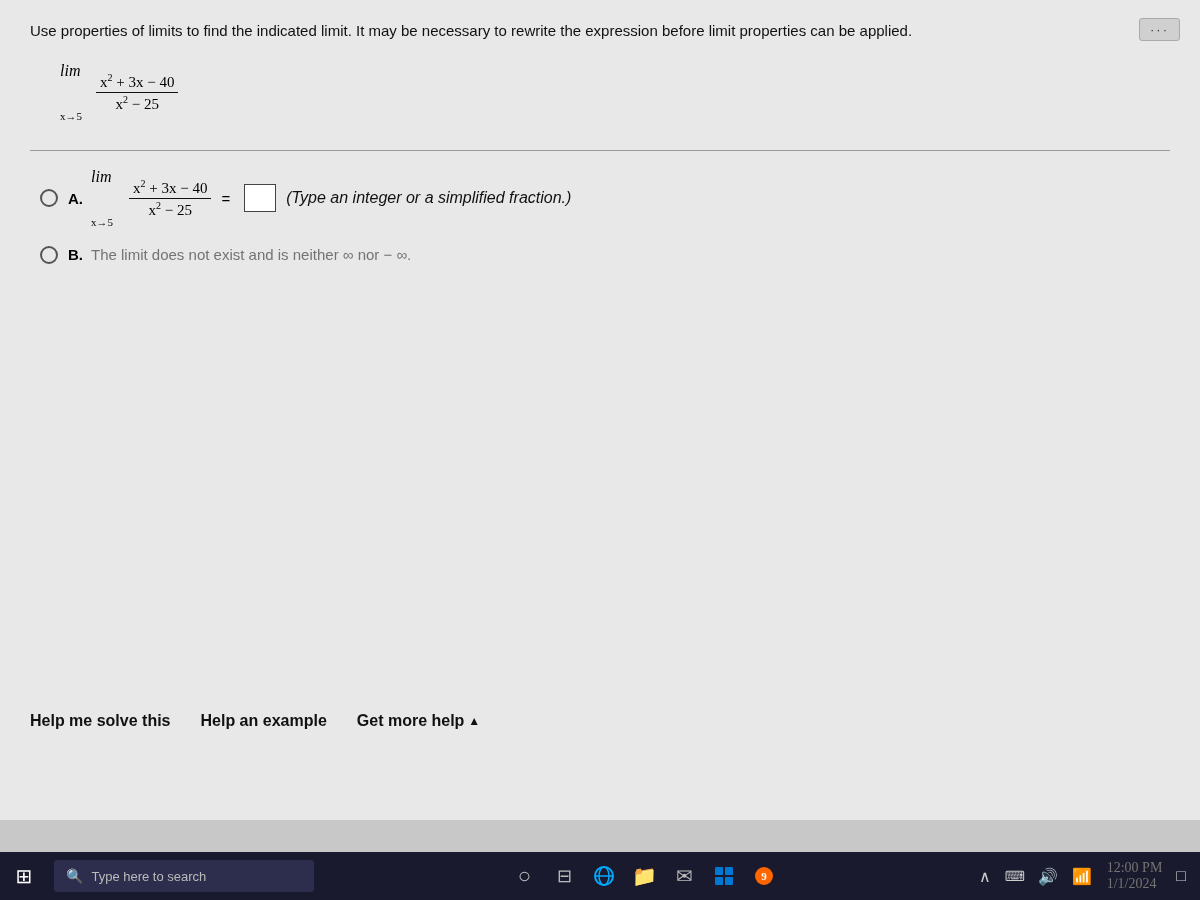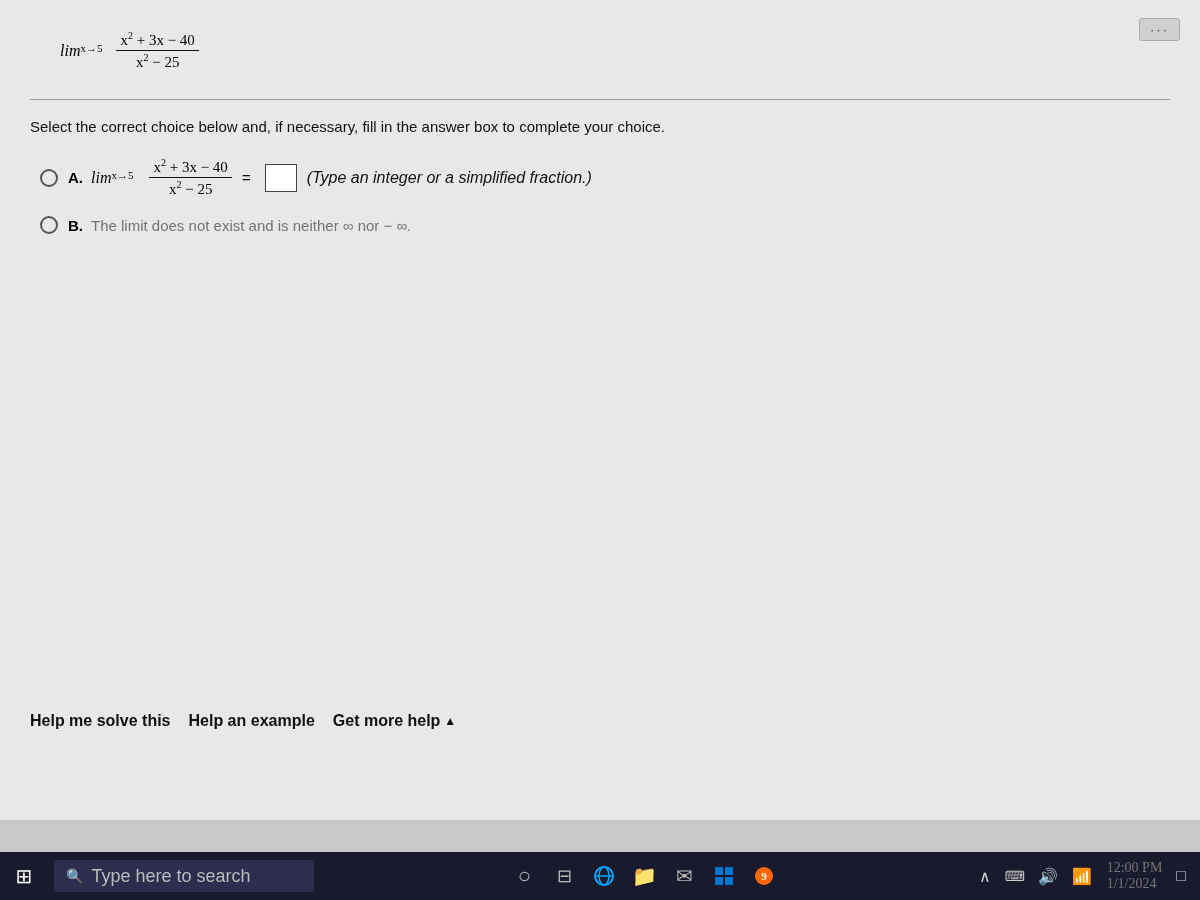--- a/index.html
+++ b/index.html
@@ -145,21 +145,21 @@
       letter-spacing: 2px;
       color: #333;
     }
 
     .bottom-actions {
       position: absolute;
       bottom: 90px;
       left: 30px;
       display: flex;
       align-items: center;
-      gap: 18px;
+      gap: 30px;
     }
 
     .action-link {
       font-size: 16px;
       font-weight: bold;
       color: #111;
       cursor: pointer;
       font-family: Arial, sans-serif;
       text-decoration: none;
     }
@@ -221,21 +221,21 @@
     }
 
     .search-icon-taskbar {
       color: #aaa;
       font-size: 14px;
       margin-right: 8px;
     }
 
     .taskbar-search-text {
       color: #bbb;
-      font-size: 18px;
+      font-size: 13px;
       font-family: Arial, sans-serif;
     }
 
     .taskbar-center {
       flex: 1;
       display: flex;
       align-items: center;
       justify-content: center;
       gap: 4px;
     }
@@ -260,24 +260,25 @@
     .taskbar-icon-right {
       color: #ccc;
       font-size: 16px;
       cursor: pointer;
       padding: 4px;
     }
 
     
     .lim-block {
       display: inline-flex;
-      flex-direction: row;
+      flex-direction: column;
       align-items: flex-start;
       vertical-align: middle;
       margin-right: 2px;
+      gap: 32px;
     }
 
     .lim-word {
       font-size: 16px;
       font-style: italic;
       font-family: 'Times New Roman', serif;
       line-height: 1;
     }
 
     .lim-sub {
@@ -290,37 +291,37 @@
   </style>
 </head>
 <body>
 
 <div class="main-content">
 
   
   <button class="more-options-btn">···</button>
 
   
+  <p class="problem-statement">Use properties of limits to find the indicated limit. It may be necessary to rewrite the expression before limit properties can be applied.</p>
 
   
   <div class="limit-display">
     <span class="lim-block">
       <span class="lim-word">lim</span>
       <span class="lim-sub">x→5</span>
     </span>
     <span class="fraction">
       <span class="numerator">x<sup>2</sup> + 3x − 40</span>
       <span class="denominator">x<sup>2</sup> − 25</span>
     </span>
   </div>
 
   <hr class="divider-line">
 
   
-  <p class="select-instruction">Select the correct choice below and, if necessary, fill in the answer box to complete your choice.</p>
 
   
   <div class="choices-section">
 
     <div class="choice-row">
       <div class="radio-circle"></div>
       <span class="choice-label">A.</span>
       <div class="choice-a-content">
         <span class="lim-block">
           <span class="lim-word">lim</span>

